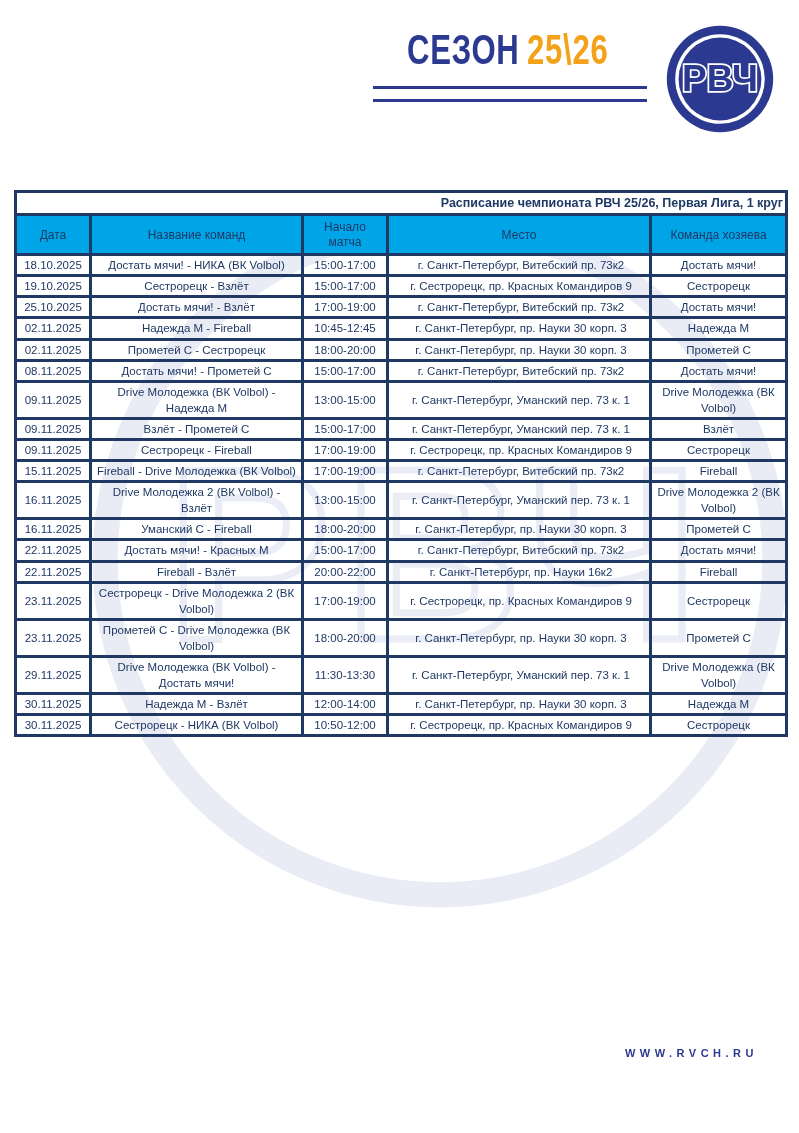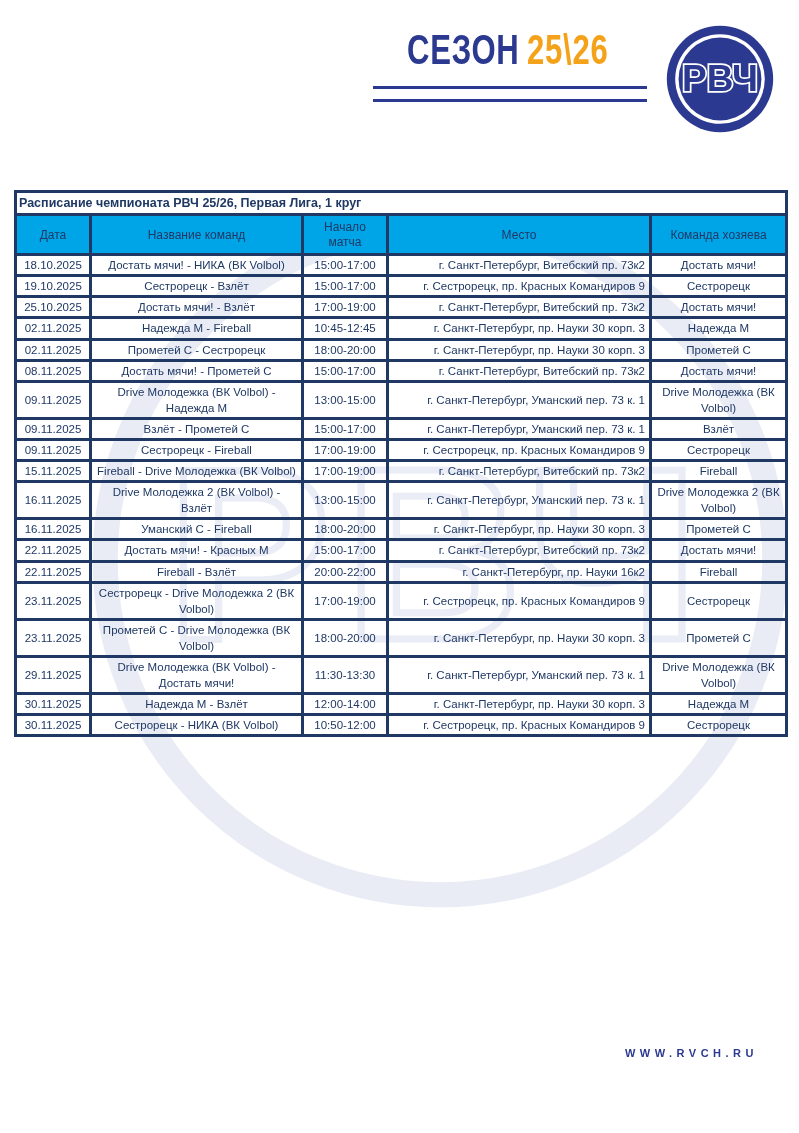--- a/index.html
+++ b/index.html
@@ -39,31 +39,31 @@
     fill:none; stroke:#EBEDF6; stroke-width:2px; text-anchor:middle; letter-spacing:4px;
   }
   
   .schedule {
     position:absolute; left:14px; top:190px; width:771px; z-index:1;
     border-collapse:collapse; table-layout:fixed;
   }
   .schedule td, .schedule th { border:3px solid #1F3864; vertical-align:middle; }
   .schedule .title-cell {
     background:#ffffff; color:#1F3864; font-weight:bold; font-size:12.5px;
-    text-align:left; padding:3px 2px; line-height:1.15;
+    text-align:right; padding:3px 2px; line-height:1.15;
   }
   .schedule thead th {
     background:#00A5E8; color:#1F3864; font-weight:normal; font-size:12px;
     text-align:center; padding:4px 10px; height:37px; line-height:1.2;
   }
   .schedule tbody td {
     font-size:11.5px; text-align:center; padding:1px 4px; line-height:1.4;
     background:transparent;
   }
-  .schedule tbody td.col-place { text-align:right; padding-left:8px; }
+  .schedule tbody td.col-place { text-align:center; padding-left:8px; }
   
   .site-url {
     position:absolute; right:41px; top:1047px;
     font-size:11px; font-weight:bold; color:#2B3990; letter-spacing:4.5px;
     white-space:nowrap;
   }
 </style>
 </head>
 <body>
 

